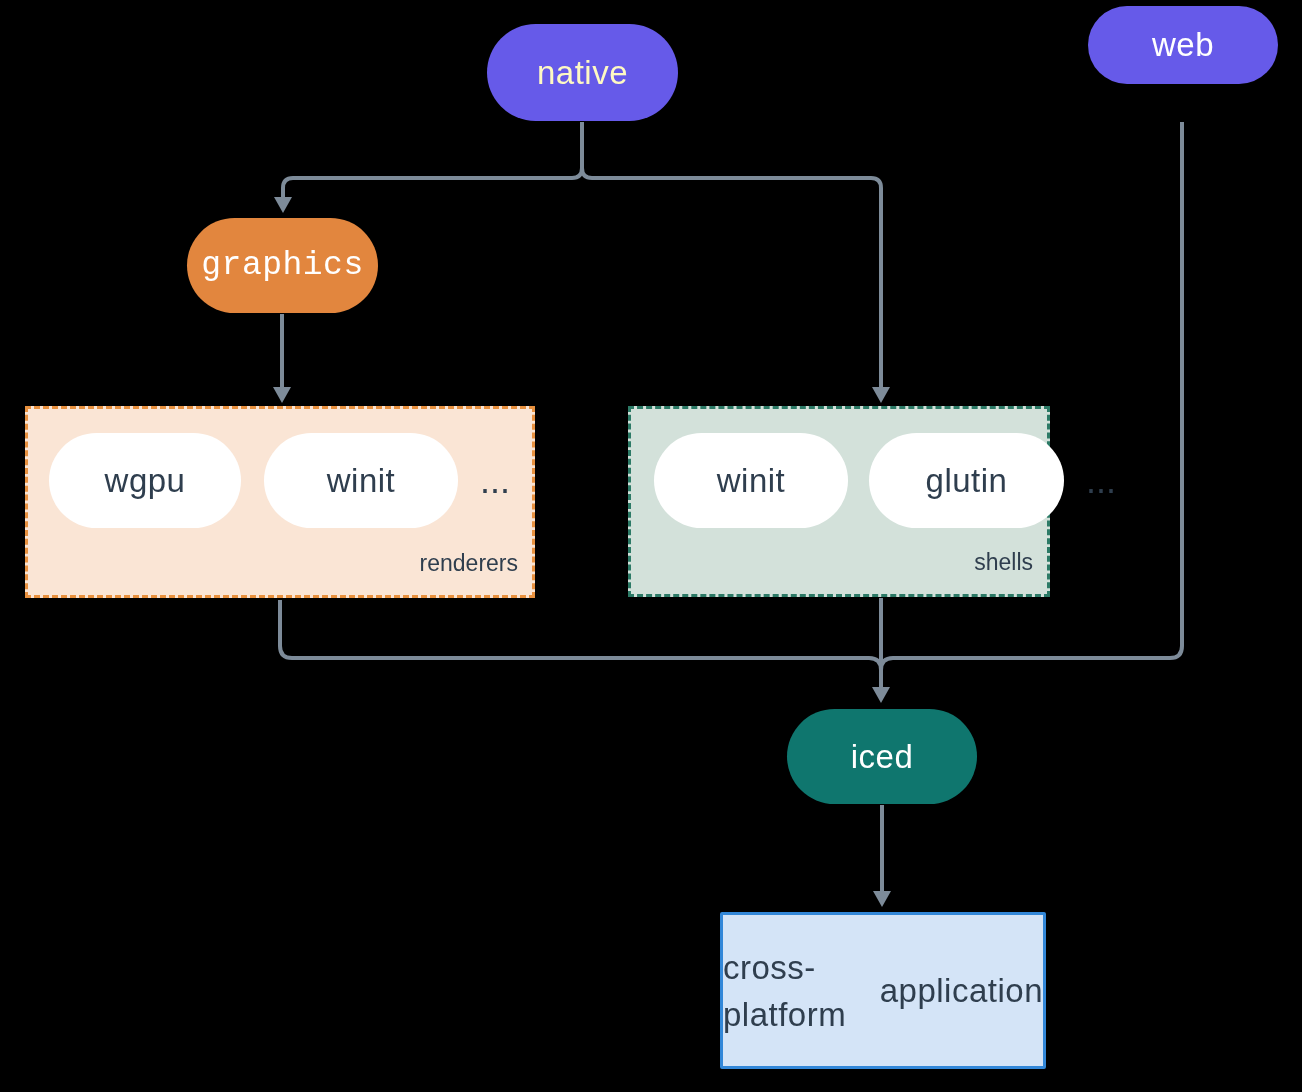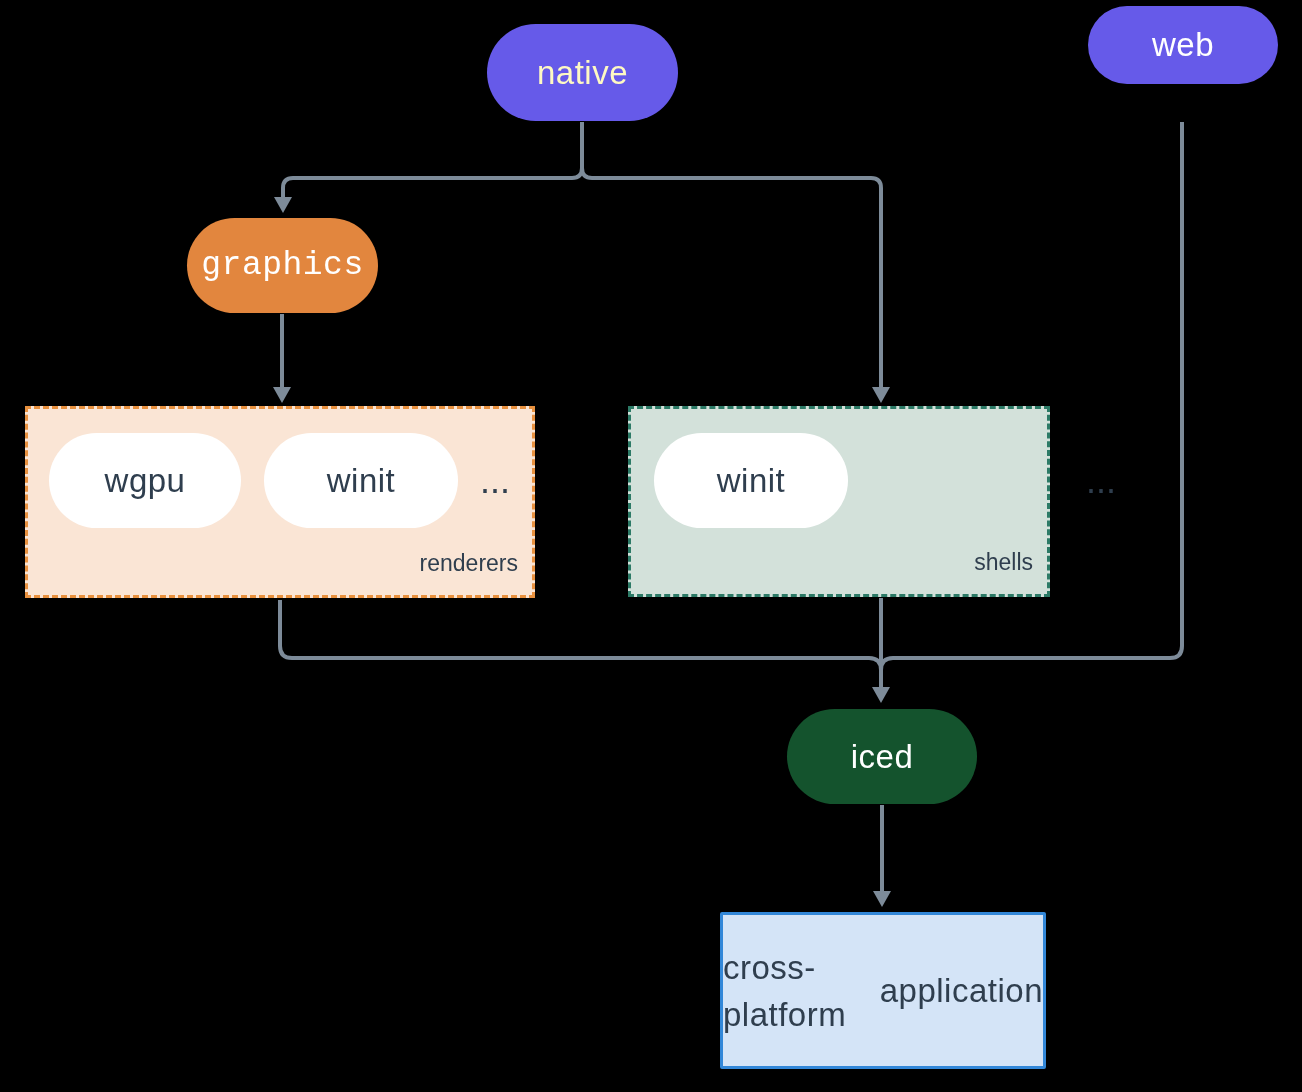--- a/index.html
+++ b/index.html
@@ -35,21 +35,21 @@
     border-radius: 50px;
     display: flex;
     align-items: center;
     justify-content: center;
     font-size: 33px;
     letter-spacing: 0.5px;
   }
   .pill-native  { left: 487px; top: 24px;  width: 191px; height: 97px; background: #665ae9; color: #fef9c3; }
   .pill-web     { left: 1088px; top: 6px; width: 190px; height: 78px; background: #665ae9; color: #ffffff; }
   .pill-graphics{ left: 187px; top: 218px; width: 191px; height: 95px; background: #e2863e; color: #ffffff; font-family: Liberation Mono, monospace; }
-  .pill-iced    { left: 787px; top: 709px; width: 190px; height: 95px; background: #14532d; color: #ffffff; }
+  .pill-iced    { left: 787px; top: 709px; width: 190px; height: 95px; background: #0f766e; color: #ffffff; }
   .pill-white {
     background: #ffffff;
     color: #2f3e4e;
   }
   .group-box {
     position: absolute;
     box-sizing: border-box;
   }
   .group-renderers {
     left: 25px; top: 406px;
@@ -146,20 +146,23 @@
       <span>winit</span>
     </div>
     <div class="ellipsis ellipsis-renderers">...</div>
     <div class="group-label">renderers</div>
   </div>
 
   <div class="group-box group-shells">
     <div class="pill pill-white pill-winit">
       <span>winit</span>
     </div>
+    <div class="pill pill-white pill-glutin">
+      <span>glutin</span>
+    </div>
     <div class="ellipsis ellipsis-shells">...</div>
     <div class="group-label">shells</div>
   </div>
 
   <div class="pill pill-iced">
     <span>iced</span>
   </div>
 
   <div class="app-box">
     <div>cross-platform</div>

